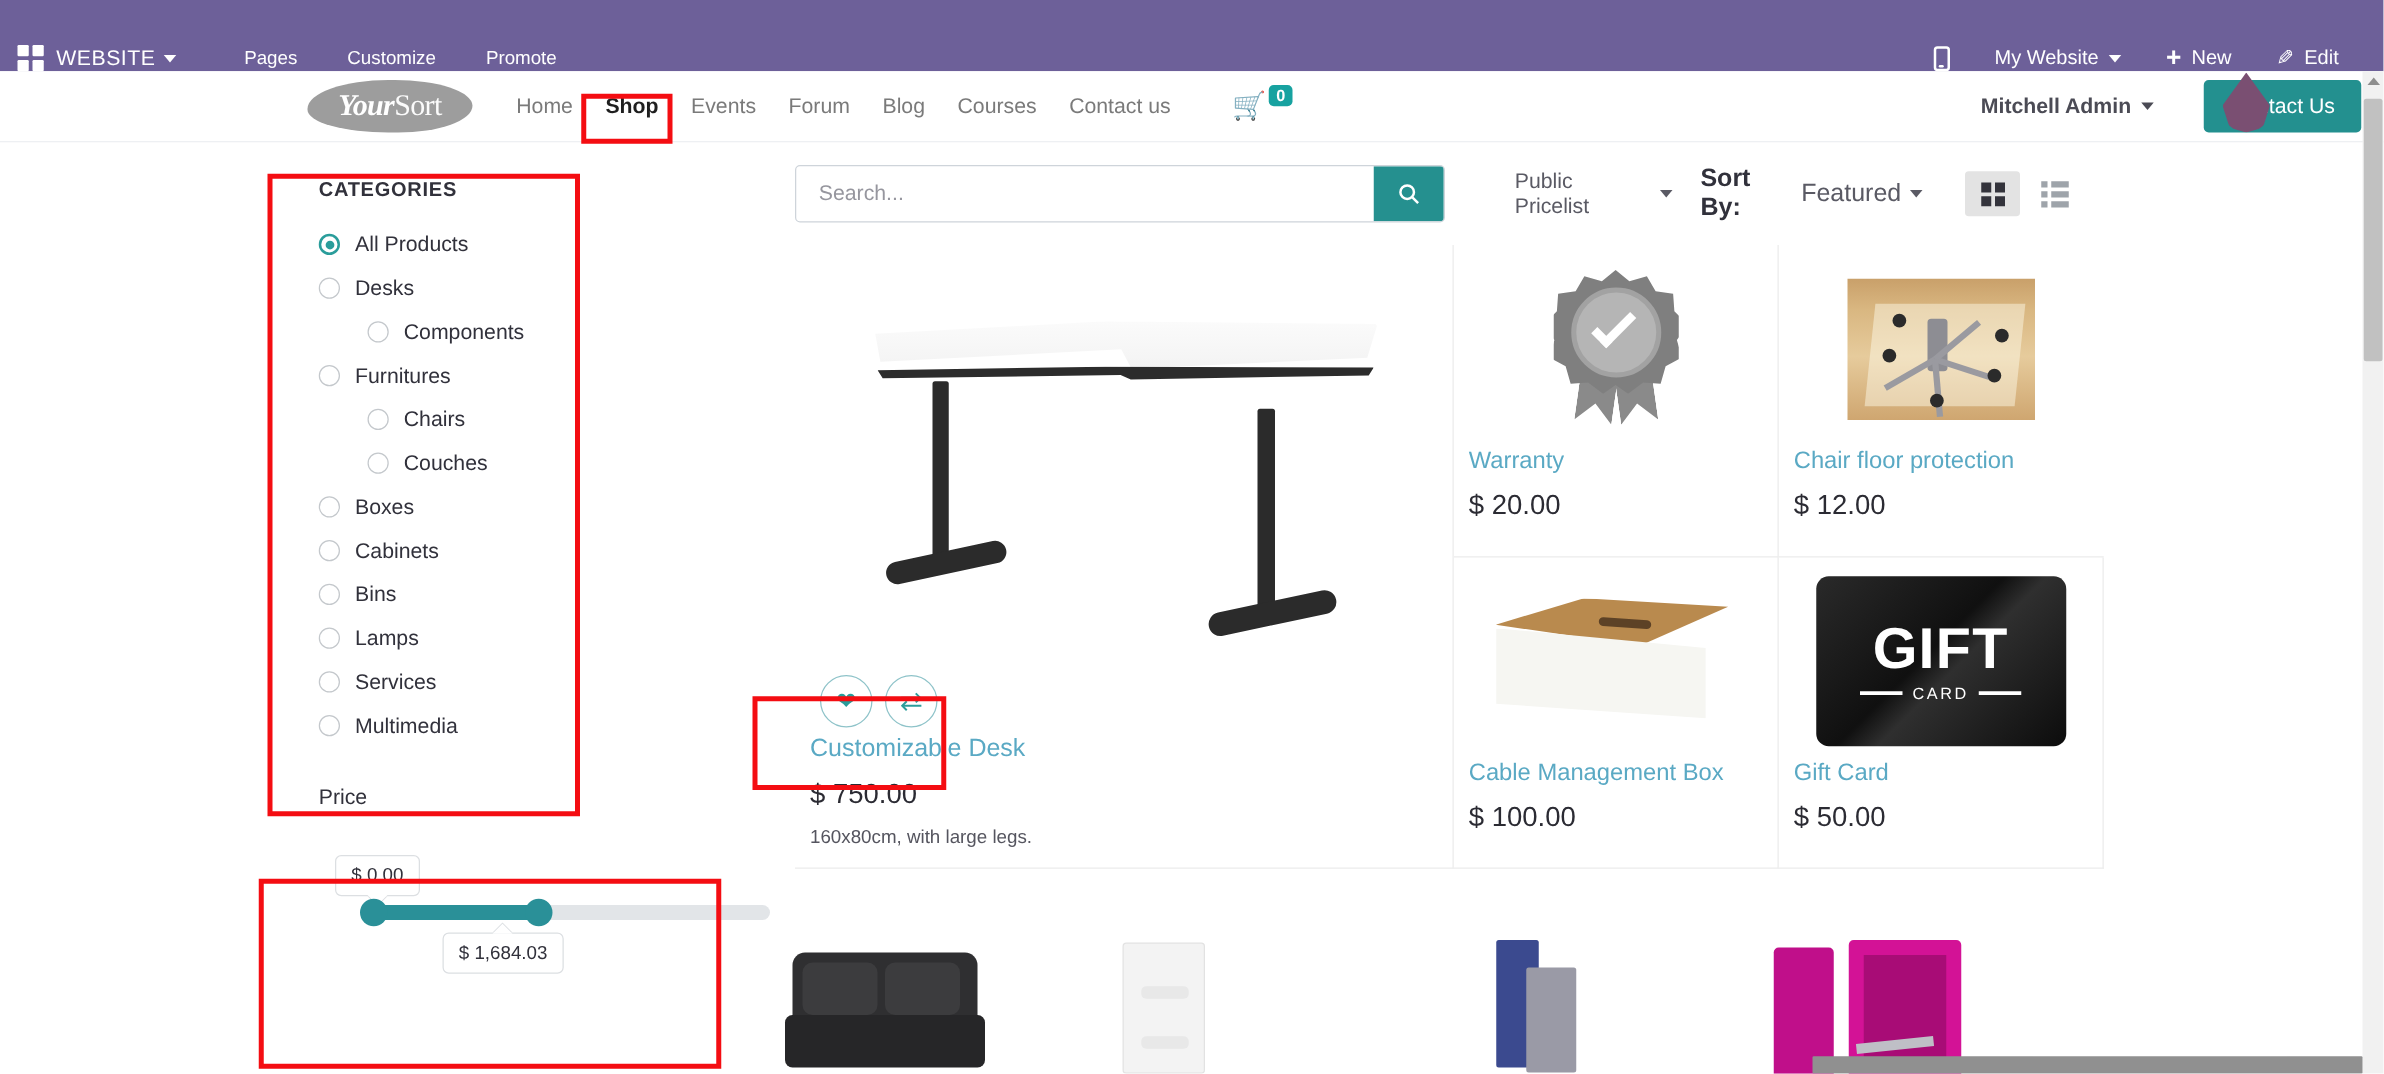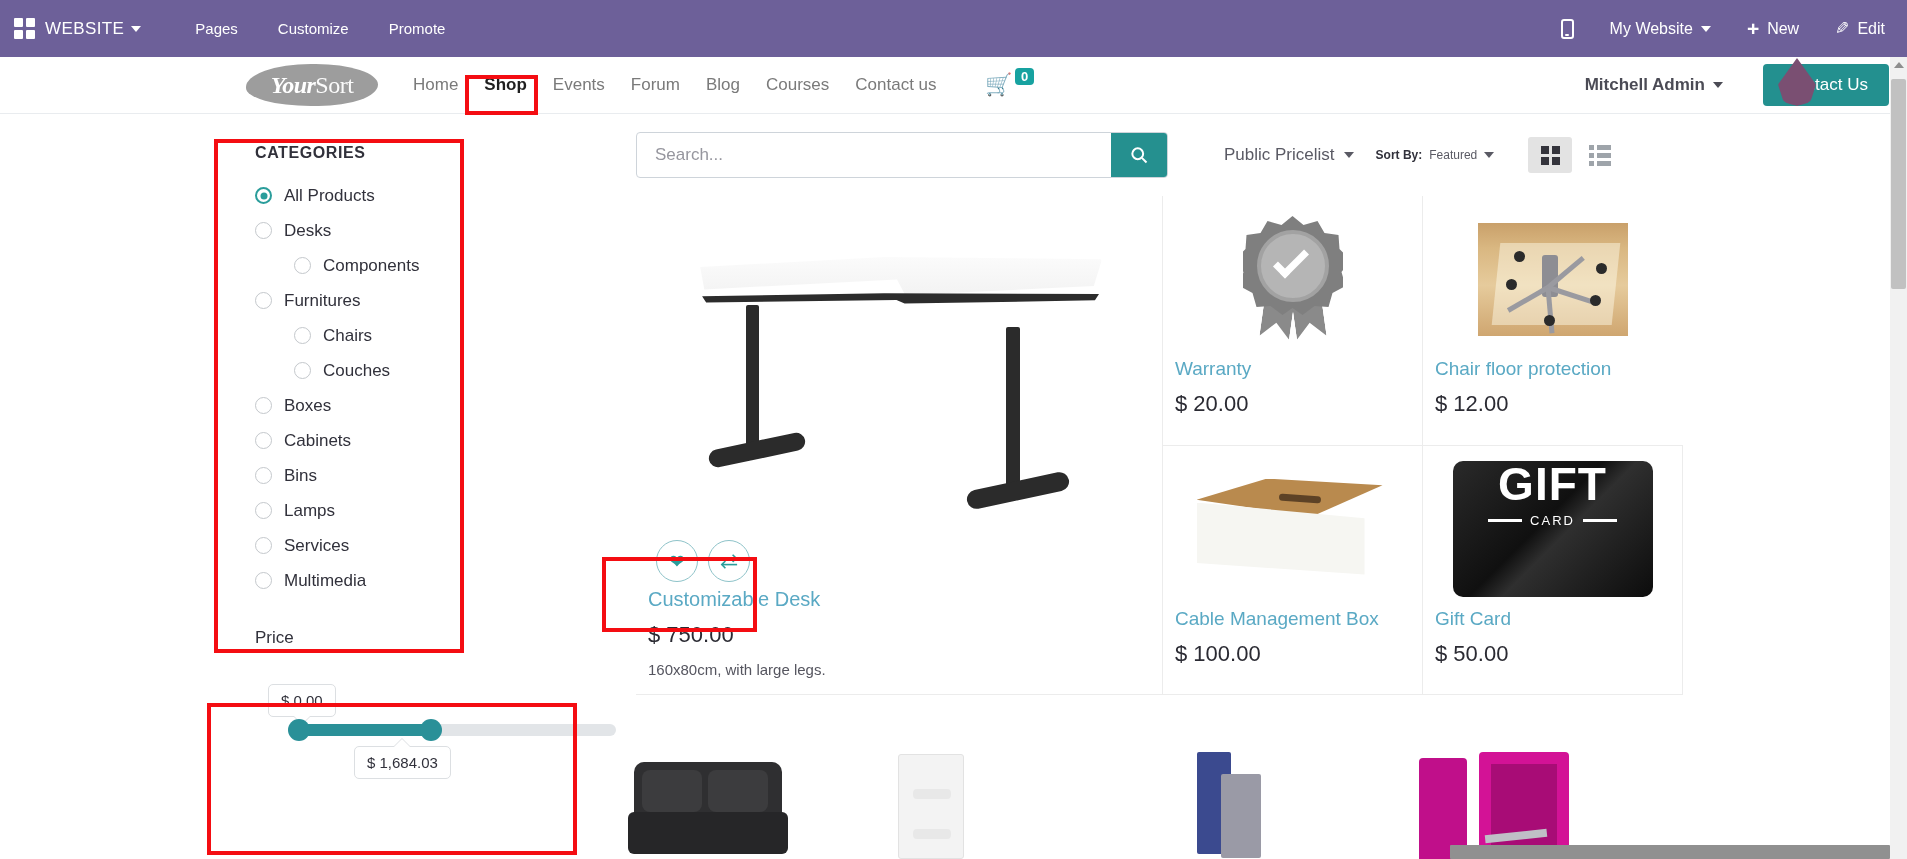--- a/index.html
+++ b/index.html
@@ -9,42 +9,42 @@
     overflow: hidden;
     background: #ffffff;
     font-family: "Liberation Sans", sans-serif;
   }
   .page { position: relative; width: 1907px; height: 859px; overflow: hidden; background:#fff; }
 
   
   .adminbar {
     position: absolute; top: 0; left: 0; width: 1907px; height: 57px;
     background: #6d6099;
-    display: flex; align-items: center;
+    display: flex; align-items: flex-end;
     color: #fff;
   }
   .adminbar-left { display: flex; align-items: center; padding-left: 14px; }
   .apps-icon {
     width: 21px; height: 21px;
     display: grid; grid-template-columns: 9px 9px; grid-template-rows: 9px 9px;
     gap: 3px; margin-right: 10px;
   }
   .apps-icon i { background: #fff; display:block; width:9px; height:9px; border-radius:1px; }
   .adminbar-brand {
     font-size: 17px; letter-spacing: .4px; color: #fff;
     display: flex; align-items: center; gap: 7px;
   }
   .caret-down {
     display:inline-block; width:0; height:0;
     border-left: 5px solid transparent; border-right: 5px solid transparent;
     border-top: 6px solid currentColor;
   }
   .adminbar-menu { display: flex; align-items: center; gap: 0; margin-left: 34px; }
   .adminbar-menu > div { font-size: 15px; color: #fff; padding: 0 20px; cursor: default; }
-  .adminbar-right { margin-left: auto; display: flex; align-items: center; padding-right: 4px; gap: 0; }
+  .adminbar-right { margin-left: auto; display: flex; align-items: center; padding-right: 18px; gap: 0; }
   .adminbar-right > div { display:flex; align-items:center; gap:8px; font-size:16px; padding: 0 18px; }
   .mobile-icon {
     width: 13px; height: 20px; border: 2px solid #fff; border-radius: 3px;
     position: relative;
   }
   .mobile-icon::after {
     content:""; position:absolute; bottom:1px; left:50%; transform:translateX(-50%);
     width:4px; height:2px; background:#fff; border-radius:1px;
   }
   .plus-icon { font-size: 21px; font-weight: bold; line-height: 1; }
@@ -153,21 +153,21 @@
   .search-box input {
     flex:1; border:none; outline:none; padding: 0 18px; font-size:17px; color:#5a5a64;
     font-family: "Liberation Sans", sans-serif; background: transparent;
   }
   .search-box input::placeholder { color:#96969e; }
   .search-btn {
     width: 56px; background:#25908f; border:none; color:#fff; cursor:pointer;
     display:flex; align-items:center; justify-content:center;
   }
   .pricelist { margin-left: 56px; font-size: 17px; color:#5a5a64; display:flex; align-items:center; gap:9px; cursor:pointer; }
-  .sortby { margin-left: 22px; font-size: 12px; color:#5a5a64; display:flex; align-items:center; gap:7px; cursor:pointer; }
+  .sortby { margin-left: 22px; font-size: 20px; color:#5a5a64; display:flex; align-items:center; gap:7px; cursor:pointer; }
   .sortby b { color:#31313b; }
   .viewtoggle { margin-left: 34px; display:flex; align-items:center; gap: 6px; }
   .vt-btn { width: 44px; height: 36px; display:flex; align-items:center; justify-content:center; cursor:pointer; border-radius:3px; }
   .vt-btn.active { background:#e3e3e3; }
   .grid-glyph { display:grid; grid-template-columns: 8px 8px; grid-template-rows: 8px 8px; gap:3px; }
   .grid-glyph i { background:#33333b; display:block; }
   .list-glyph { display:flex; flex-direction:column; gap:3px; }
   .list-glyph i { display:flex; align-items:center; gap:3px; }
   .list-glyph i span:first-child { width:5px; height:5px; background:#9ea4aa; display:block; }
   .list-glyph i span:last-child { width:14px; height:5px; background:#9ea4aa; display:block; }
@@ -251,21 +251,21 @@
   
   .cablebox { width: 200px; height: 112px; position:relative; }
   .cablebox .lid { position:absolute; left: 4px; top: 6px; width: 186px; height: 38px; background:#b98a4e;
       clip-path: polygon(0 56%, 38% 0, 100% 18%, 62% 100%); }
   .cablebox .slot { position:absolute; left: 86px; top: 22px; width: 42px; height: 7px; background:#5d4226; border-radius:4px; transform: rotate(4deg); }
   .cablebox .body { position:absolute; left: 4px; top: 30px; width: 168px; height: 72px; background:#f6f6f2;
       clip-path: polygon(0 0, 100% 22%, 100% 100%, 0 84%); border-bottom-left-radius:3px; }
 
   
   .giftcard { width: 200px; height: 136px; background: linear-gradient(135deg,#2a2a2a 0%,#101010 45%,#2f2f2f 55%,#0c0c0c 100%);
-      border-radius: 10px; display:flex; flex-direction:column; align-items:center; color:#fff; }
+      border-radius: 10px; display:flex; flex-direction:column; align-items:center; justify-content:center; color:#fff; }
   .giftcard .gw { font-size: 46px; font-weight: 700; letter-spacing: 1px; line-height: 1; }
   .giftcard .gc { display:flex; align-items:center; gap:8px; margin-top:6px; font-size:13px; letter-spacing: 2px; }
   .giftcard .gc span.ln { width: 34px; height: 3px; background:#fff; display:block; }
 
   
   .bottomrow { position:absolute; left: 608px; top: 738px; width: 1030px; height: 121px; display:grid; grid-template-columns: 527px 260px 260px; }
   .bcell { position:relative; padding-left: 12px; }
   .couch { position:absolute; left: 20px; top: 24px; width: 160px; height: 100px; }
   .couch .back { position:absolute; left: 6px; top: 0; width: 148px; height: 54px; background:#2f2f31; border-radius: 10px 10px 4px 4px; }
   .couch .cush { position:absolute; left: 14px; top: 8px; width: 60px; height: 42px; background:#3c3c3e; border-radius: 8px; }

